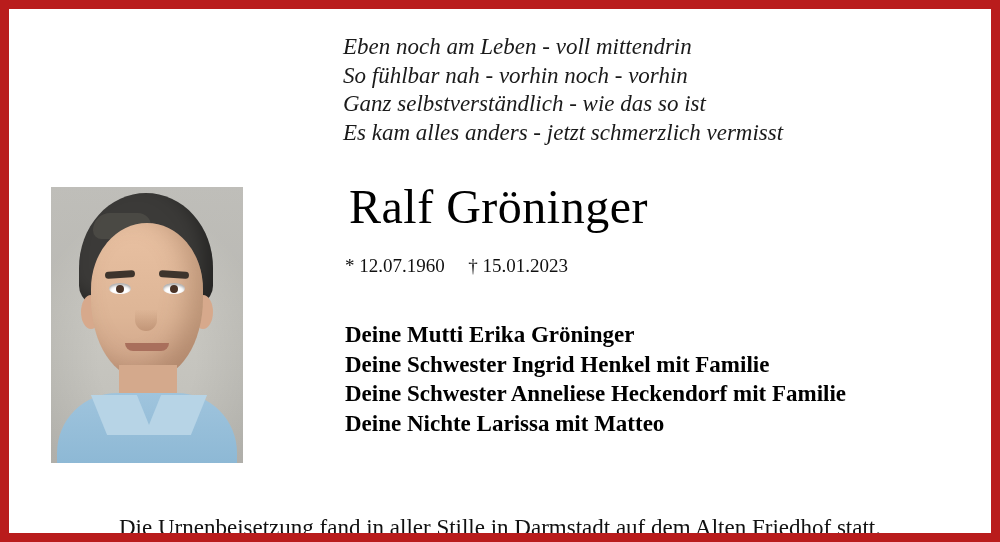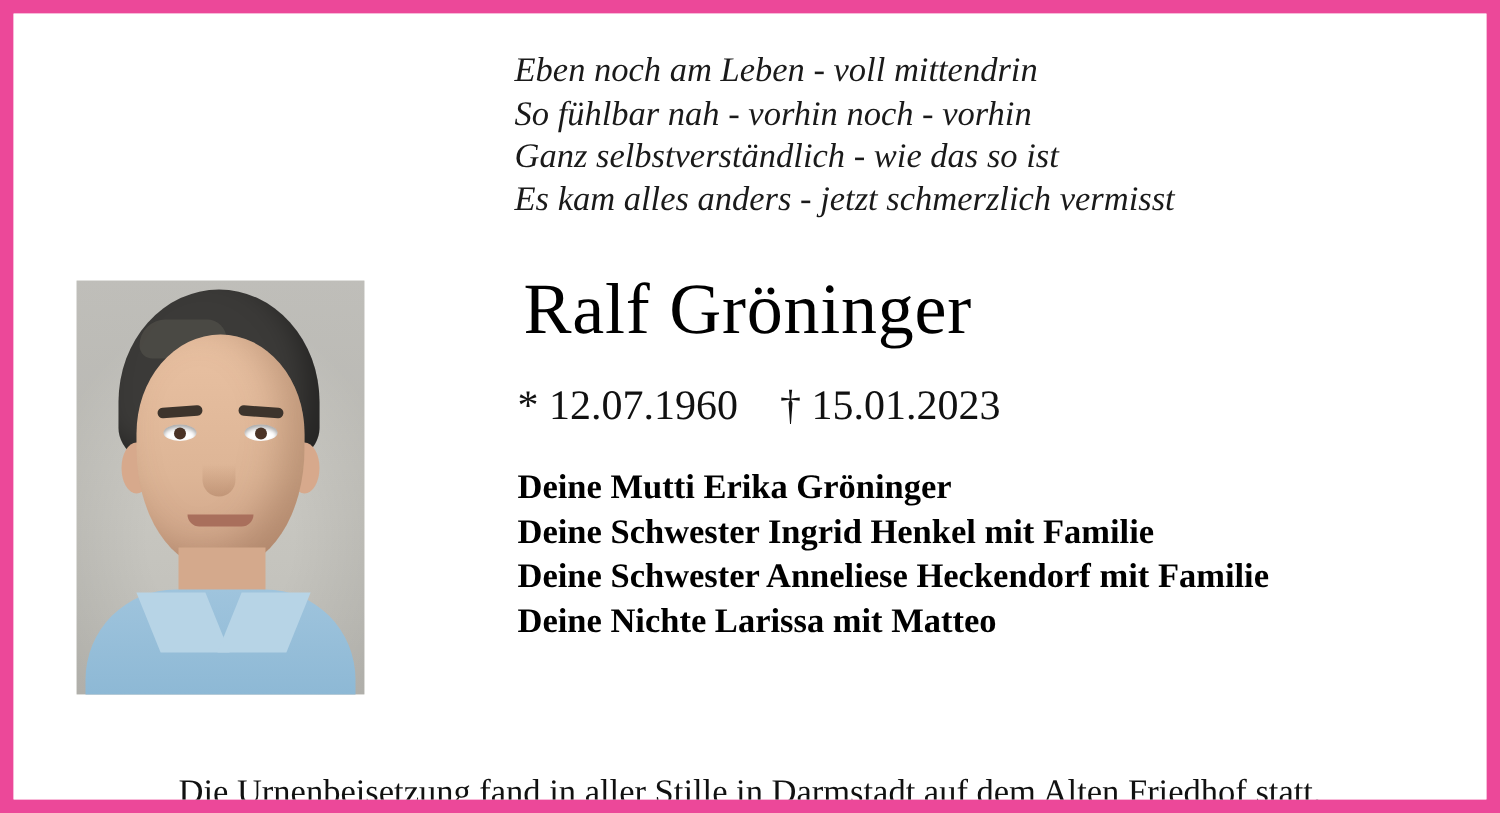--- a/index.html
+++ b/index.html
@@ -9,21 +9,21 @@
   }
   body {
     font-family: "Liberation Serif", serif;
   }
   .notice {
     position: relative;
     width: 1000px;
     height: 542px;
     box-sizing: border-box;
     background: #ffffff;
-    border: 9px solid #ec4899;
+    border: 9px solid #b91c1c;
     overflow: hidden;
   }
   .inner {
     position: relative;
     width: 100%;
     height: 100%;
     background: #ffffff;
   }
   .poem {
     position: absolute;
@@ -180,29 +180,29 @@
     top: 170px;
     font-size: 48px;
     letter-spacing: 0.5px;
     color: #000000;
     white-space: nowrap;
   }
   .dates {
     position: absolute;
     left: 336px;
     top: 246px;
-    font-size: 28px;
+    font-size: 19px;
     color: #111111;
     white-space: nowrap;
   }
   .dates .gap { display: inline-block; width: 14px; }
   .family {
     position: absolute;
     left: 336px;
-    top: 301px;
+    top: 311px;
     font-weight: bold;
     font-size: 23px;
     line-height: 29.5px;
     color: #000000;
     white-space: nowrap;
   }
   .footer {
     position: absolute;
     left: 0;
     right: 0;

